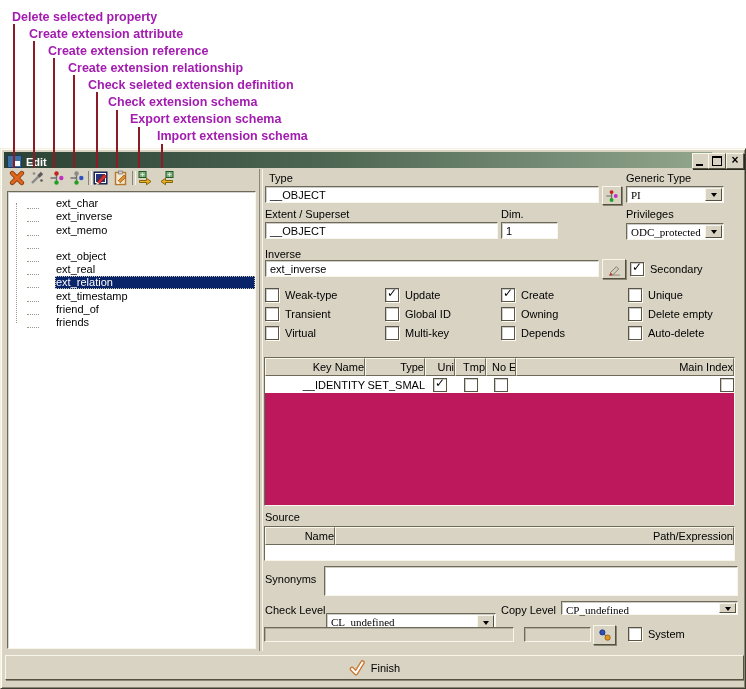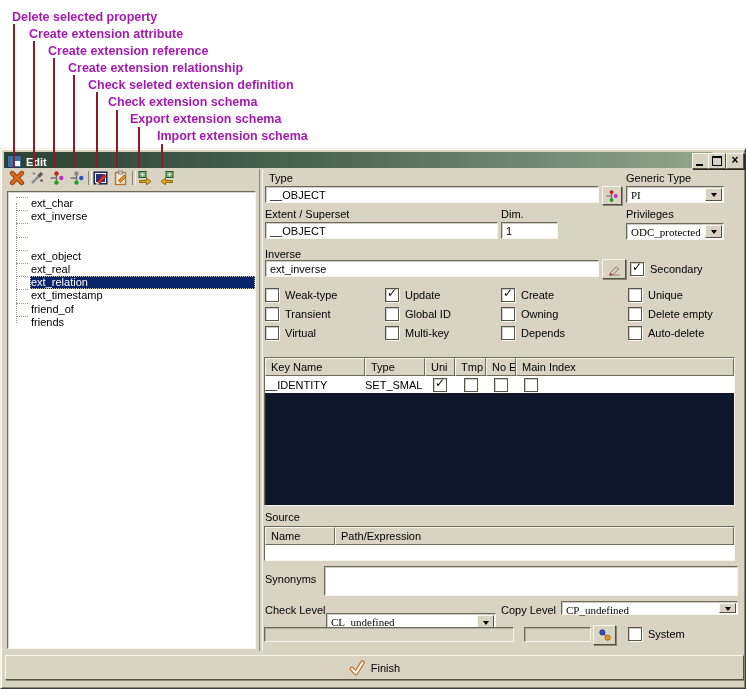--- a/index.html
+++ b/index.html
@@ -29,21 +29,21 @@
 
   
   .tbtn{position:absolute;top:21px;width:16px;height:16px;cursor:pointer;}
   .tsep{position:absolute;top:22px;width:2px;height:14px;border-left:1px solid #8a8675;border-right:1px solid #f8f5ea;}
 
   
   .tree-panel{position:absolute;left:6px;top:42px;width:249px;height:458px;background:#fff;
               border:1px solid;border-color:#6e6a5a #f8f5ea #f8f5ea #6e6a5a;
               box-shadow:inset 1px 1px 0 rgba(90,85,70,.25);padding-top:5px;box-sizing:border-box;}
   .tree-vline{position:absolute;left:8px;top:11px;height:120px;border-left:1px dotted #9a9688;}
-  .tree-row{position:relative;display:flex;align-items:flex-start;height:13.2px;padding-left:8px;font-size:11px;color:#000;}
+  .tree-row{position:relative;display:flex;align-items:flex-end;height:13.2px;padding-left:19px;font-size:11px;color:#000;gap:14px;}
   .tree-conn{width:12px;height:1px;border-top:1px dotted #9a9688;margin-right:2px;flex:none;}
   .tree-lbl{flex:1;white-space:nowrap;padding-left:1px;line-height:13px;}
   .tree-row.sel .tree-lbl{background:#0a246a;color:#fff;outline:1px dotted #c8c4b4;outline-offset:-1px;}
   .vdivider{position:absolute;left:258px;top:20px;width:2px;height:482px;border-left:1px solid #8a8675;border-right:1px solid #f8f5ea;}
 
   
   .lbl{position:absolute;font-size:11px;color:#000;white-space:nowrap;}
   .field{position:absolute;background:#fff;border:1px solid;border-color:#6e6a5a #f8f5ea #f8f5ea #6e6a5a;
          box-shadow:inset 1px 1px 0 rgba(90,85,70,.3);font-size:11px;color:#000;
          padding:2px 0 0 4px;box-sizing:border-box;overflow:hidden;white-space:nowrap;}
@@ -56,23 +56,23 @@
   .dd-btn{position:absolute;right:1px;top:1px;bottom:1px;width:15px;background:#d8d3c2;
           border:1px solid;border-color:#f8f5e9 #55513f #55513f #f8f5e9;display:flex;align-items:center;justify-content:center;}
   .dd-arr{width:0;height:0;border:3px solid transparent;border-top:4px solid #000;margin-top:4px;}
   .cbi{position:absolute;display:flex;align-items:center;height:13px;font-size:11px;color:#000;white-space:nowrap;cursor:pointer;}
   .cb{position:relative;width:12px;height:12px;background:#fff;border:1px solid #58544a;flex:none;
       box-shadow:inset 1px 1px 0 rgba(90,85,70,.3), 1px 1px 0 #fffdf0;}
   .cb.on::after{content:"✓";position:absolute;left:1px;top:-3px;font-size:12px;font-weight:bold;color:#000;}
   .cbi .cb{margin-right:6px;}
 
   
-  .xtable{position:absolute;left:263px;width:471px;background:#0f172a;
+  .xtable{position:absolute;left:263px;width:471px;background:#be185d;
           border:1px solid;border-color:#6e6a5a #f8f5ea #f8f5ea #6e6a5a;
-          box-shadow:inset 1px 1px 0 rgba(90,85,70,.25);box-sizing:border-box;}
+          box-shadow:inset 1px 1px 0 rgba(90,85,70,.25);box-sizing:border-box;text-align:right;}
   .thead{display:flex;height:18px;}
   .hcell{background:#d8d3c2;border-top:1px solid #fbf8ec;border-left:1px solid #fbf8ec;
          border-right:1px solid #6e6a5a;border-bottom:1px solid #6e6a5a;
          font-size:11px;padding:2px 0 0 5px;box-sizing:border-box;flex:none;white-space:nowrap;overflow:hidden;}
   .hcell.last{flex:1;}
   .trow{display:flex;height:17px;align-items:center;background:#fff;}
   .tcell{font-size:11px;padding-left:0;box-sizing:border-box;flex:none;white-space:nowrap;}
   .tcell.ck{display:flex;justify-content:center;padding-left:0;}
 
   .finish-btn{position:absolute;left:4px;top:506px;width:737px;height:23px;background:#d8d3c2;
@@ -192,20 +192,21 @@
       <div class="tree-row">
           <span class="tree-conn"></span>
           <span class="tree-lbl">ext_char</span>
         </div>
       <div class="tree-row">
           <span class="tree-conn"></span>
           <span class="tree-lbl">ext_inverse</span>
         </div>
       <div class="tree-row">
           <span class="tree-conn"></span>
+          <span class="tree-lbl">ext_memo</span>
         </div>
       <div class="tree-row">
           <span class="tree-conn"></span>
         </div>
       <div class="tree-row">
           <span class="tree-conn"></span>
           <span class="tree-lbl">ext_object</span>
         </div>
       <div class="tree-row">
           <span class="tree-conn"></span>

